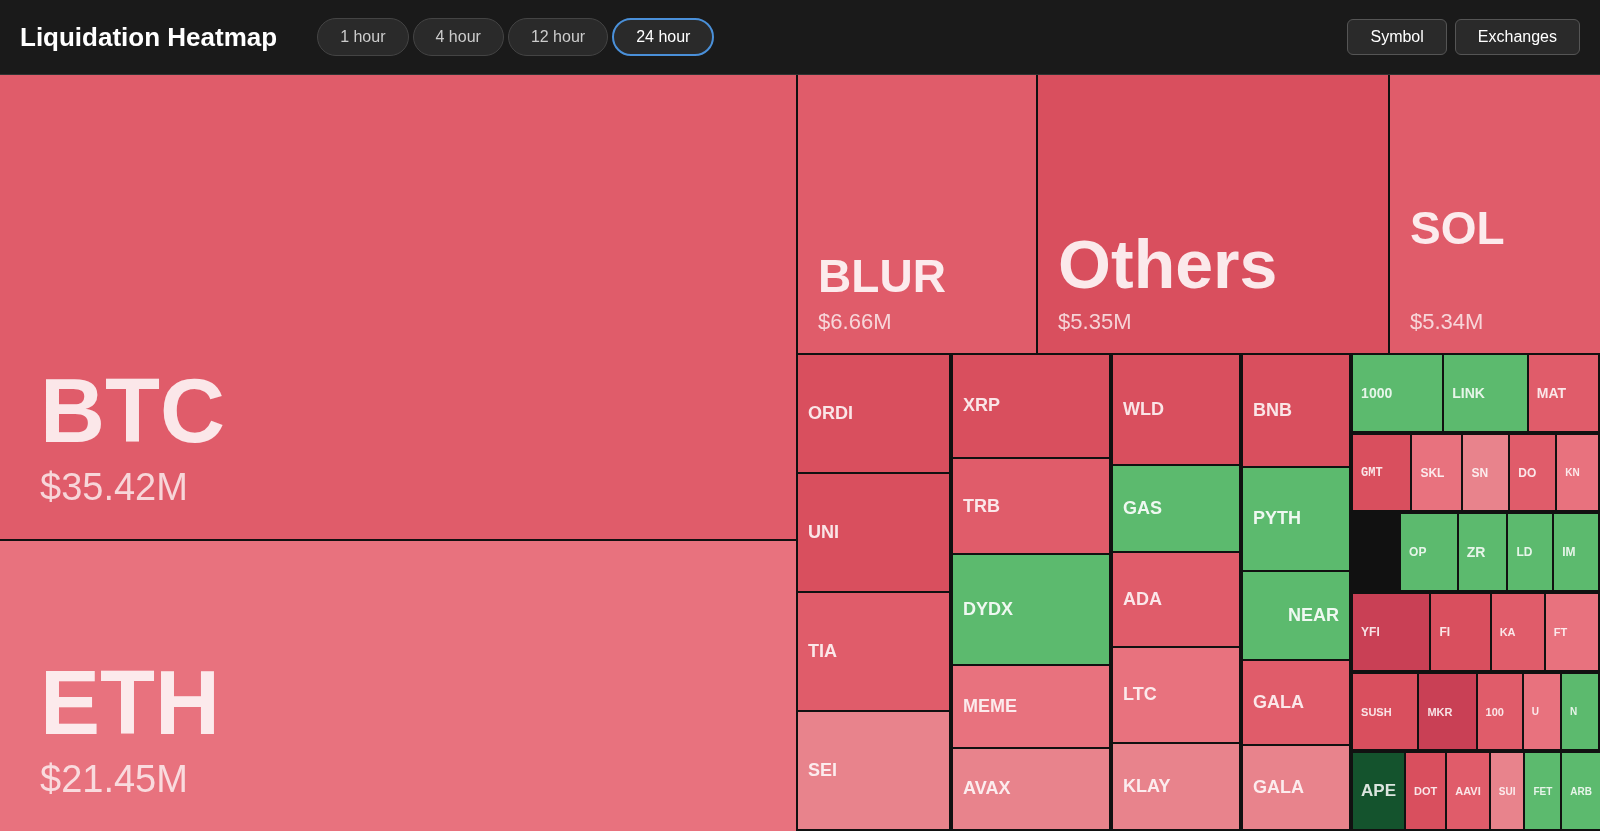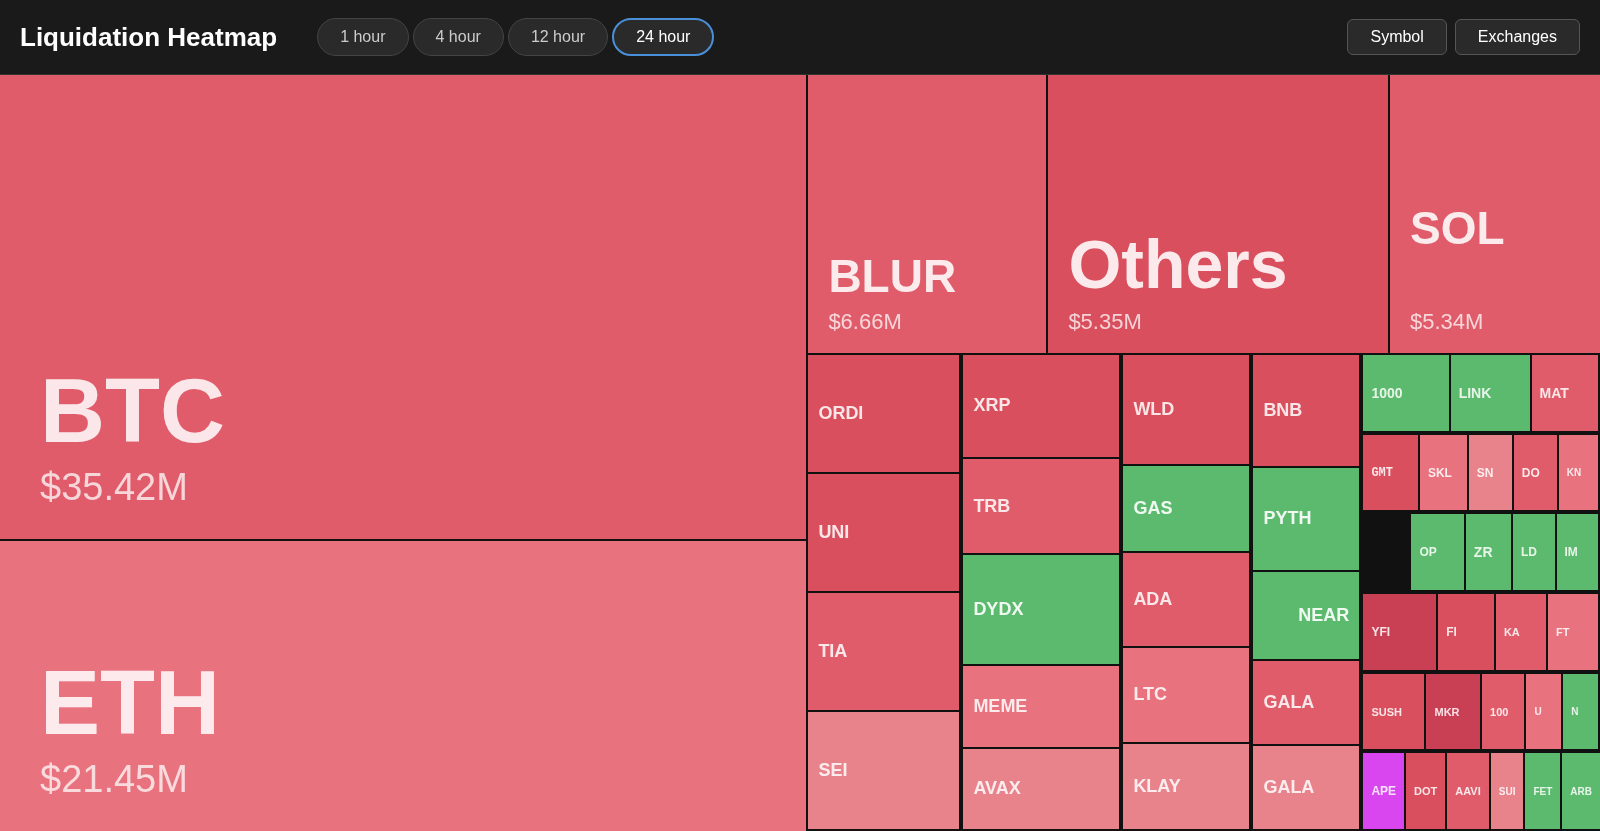--- a/index.html
+++ b/index.html
@@ -436,21 +436,21 @@
           </div>
           <div class="mini-cell" style="flex:0.5; background:#e8727e; font-size:10px;">
             <span>U</span>
           </div>
           <div class="mini-cell green" style="flex:0.5; font-size:10px;">
             <span>N</span>
           </div>
         </div>
 
         <div class="right-cols-row" style="flex:1; border-bottom:none;">
-          <div class="mini-cell" style="flex:1; background:#d946ef; font-size:12px;">
+          <div class="mini-cell" style="flex:1; background:#14532d; font-size:17px;">
             <span>APE</span>
           </div>
           <div class="mini-cell" style="flex:1; background:#d94f5e; font-size:11px;">
             <span>DOT</span>
           </div>
           <div class="mini-cell" style="flex:0.8; background:#e05c6a; font-size:11px;">
             <span>AAVI</span>
           </div>
           <div class="mini-cell" style="flex:0.6; background:#e8838c; font-size:10px;">
             <span>SUI</span>

